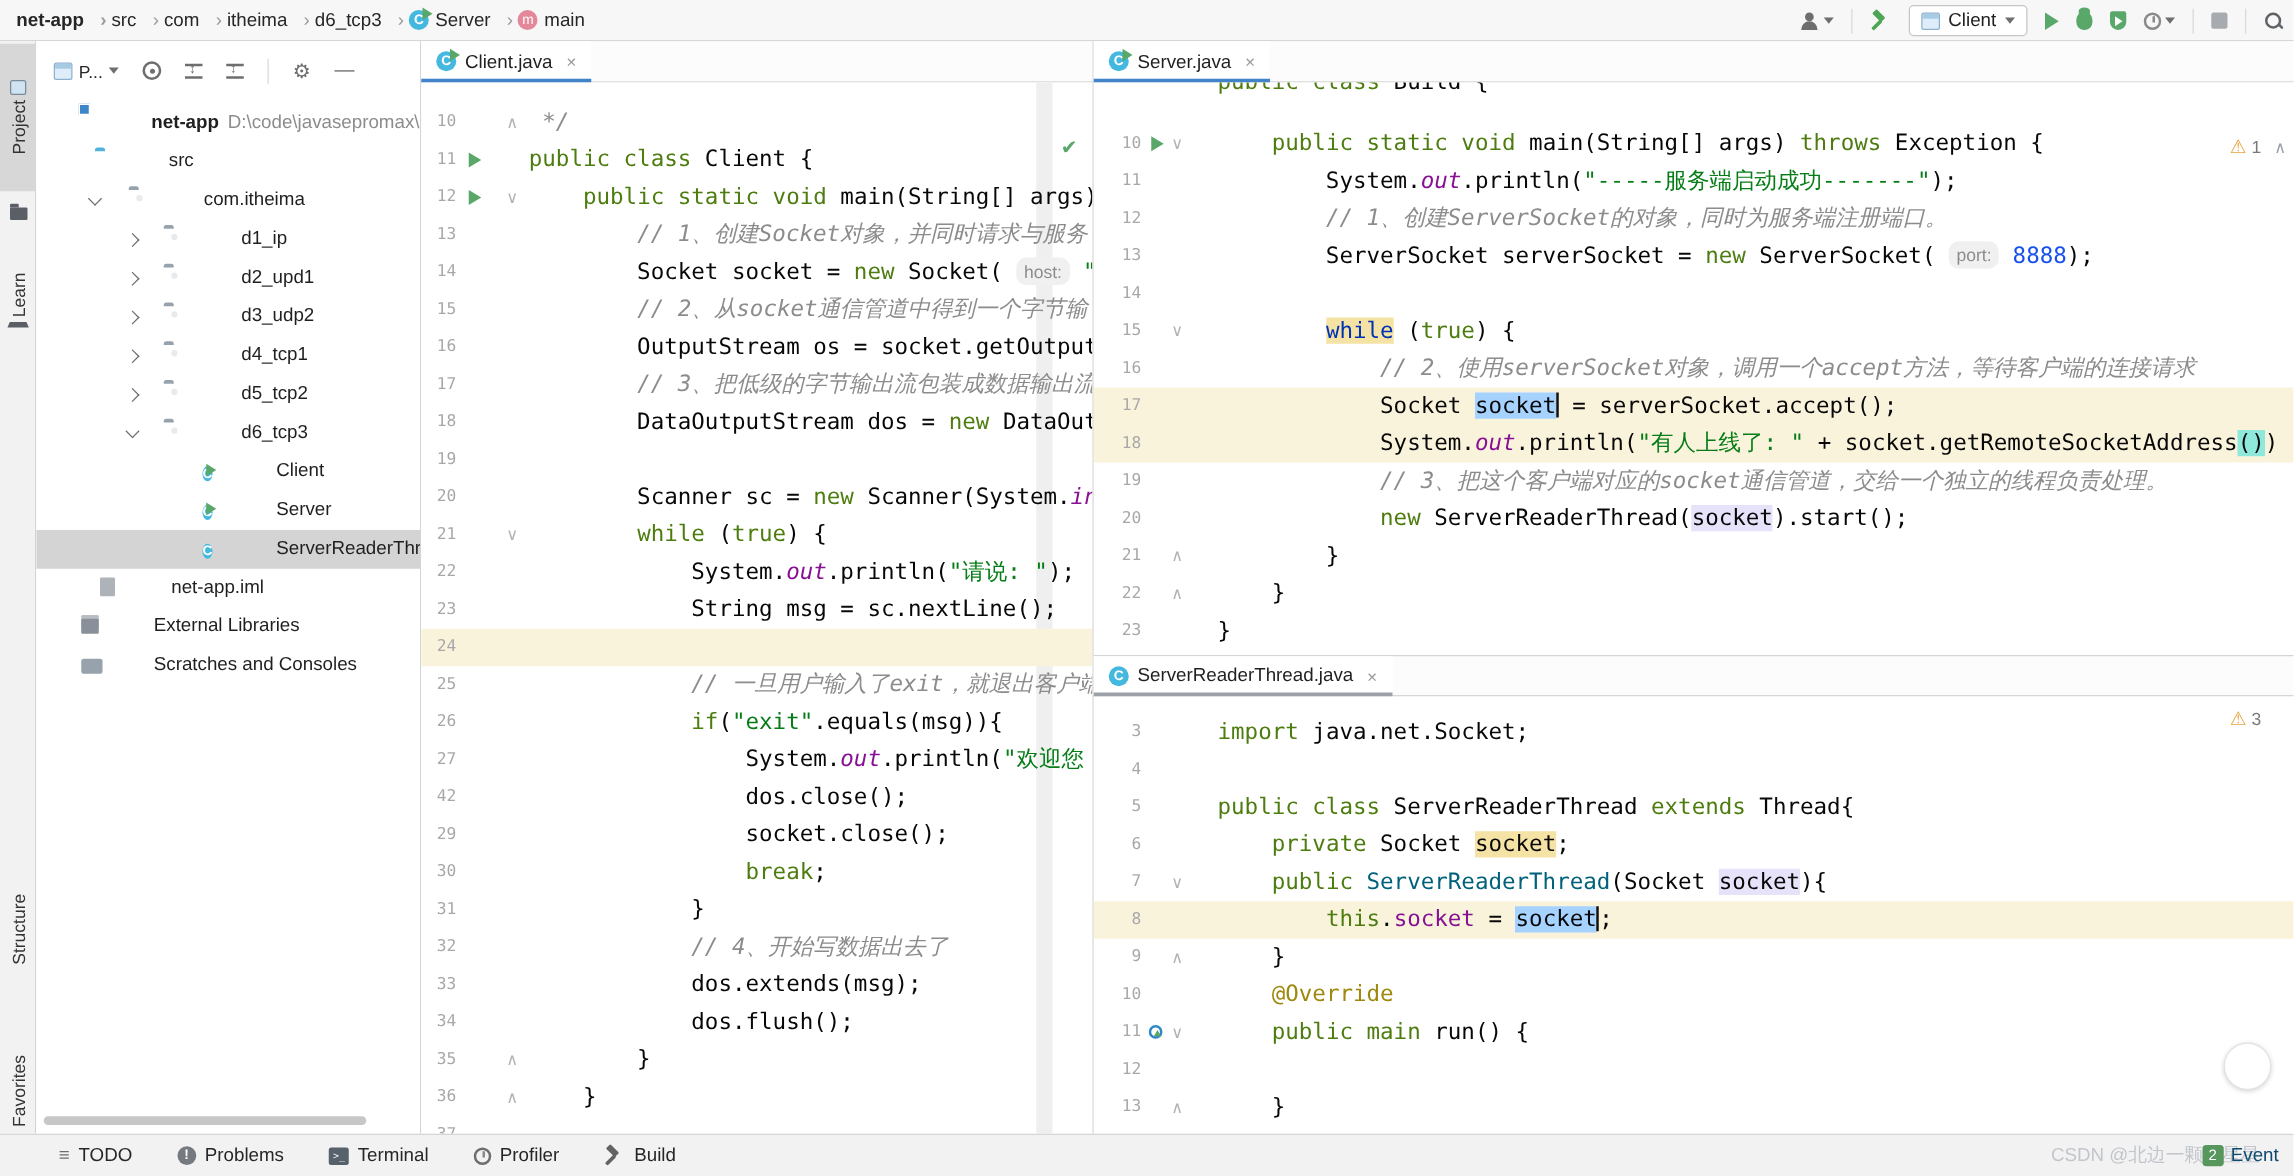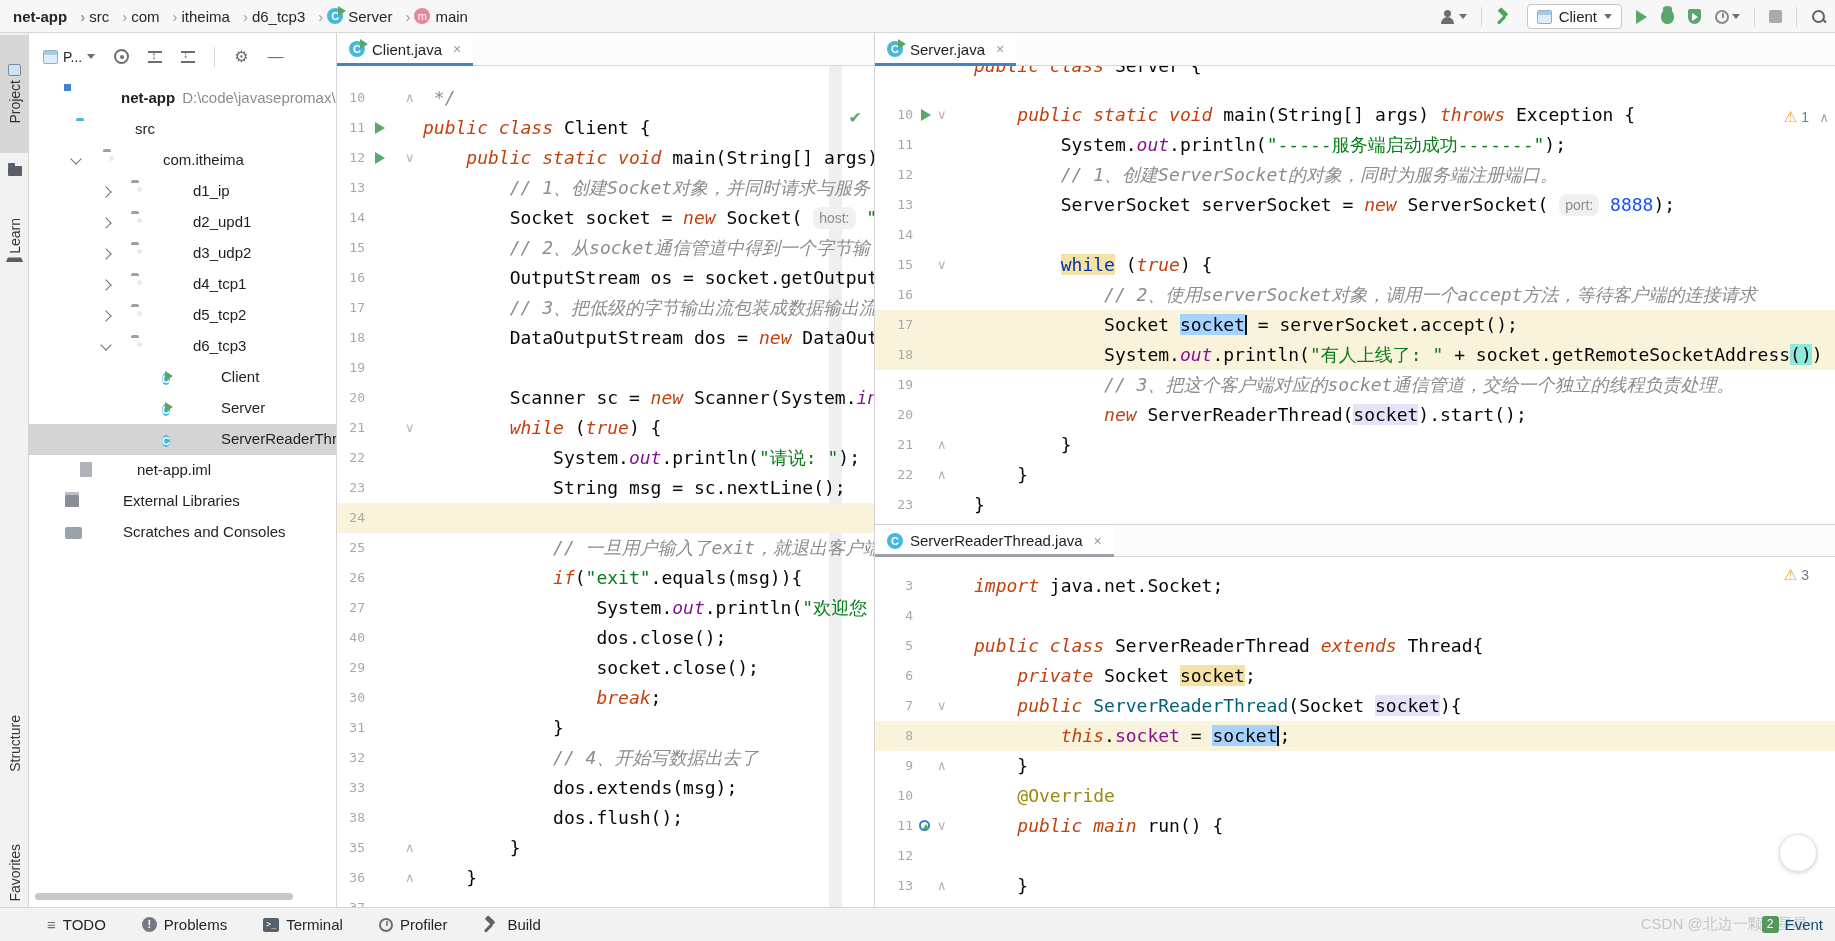--- a/index.html
+++ b/index.html
@@ -96,21 +96,21 @@
   .editor { position:absolute; left:0; right:0; background:#fff; overflow:hidden; }
   .crow { display:flex; height:30px; line-height:30px; position:relative; }
   .crow.caret-row { background:#faf3dc; }
   .ln { font-family:"DejaVu Sans Mono", monospace; font-size:13px; color:#a8a8a8; text-align:right; flex:none; }
   .gut { position:relative; flex:none; }
   .code { flex:1; white-space:pre; overflow:hidden; font-family:"DejaVu Sans Mono", monospace; font-size:18px; color:#080808; }
   .g-arrow { position:absolute; top:9px; width:0; height:0; border-left:10px solid #59a869; border-top:6px solid transparent; border-bottom:6px solid transparent; }
   .g-fold { position:absolute; top:0; font-size:13px; color:#b3b3b3; }
   .g-ovr { position:absolute; top:9px; width:11px; height:11px; border:2px solid #2e86c8; border-radius:50%; }
   .g-ovr::after { content:""; position:absolute; left:1.5px; top:2px; width:0; height:0; border-bottom:5px solid #59a869; border-left:3px solid transparent; border-right:3px solid transparent; }
-  .s-kw { color:#c2410c;font-style:italic; }
+  .s-kw { color:#4d7c0f; }
   .s-d { color:#080808; }
   .s-cmt { color:#8c8c8c; font-style:italic; }
   .s-str { color:#067d17; }
   .s-num { color:#1750eb; }
   .s-fld { color:#871094; }
   .s-fldi { color:#871094; font-style:italic; }
   .s-olv { color:#9e880d; }
   .s-mth { color:#00627a; }
   .s-sel { background:#a6d2ff; }
   .s-tan { background:#f5e2a5; }
@@ -377,21 +377,21 @@
             <span class="ln">26</span>
             <span class="gut"></span>
             <span class="code"><span class="s-d">            </span><span class="s-kw">if</span><span class="s-d">(</span><span class="s-str">"exit"</span><span class="s-d">.equals(msg)){</span></span>
           </div>
           <div class="crow">
             <span class="ln">27</span>
             <span class="gut"></span>
             <span class="code"><span class="s-d">                System.</span><span class="s-fldi">out</span><span class="s-d">.println(</span><span class="s-str">"欢迎您</span></span>
           </div>
           <div class="crow">
-            <span class="ln">40</span>
+            <span class="ln">42</span>
             <span class="gut"></span>
             <span class="code"><span class="s-d">                dos.close();</span></span>
           </div>
           <div class="crow">
             <span class="ln">29</span>
             <span class="gut"></span>
             <span class="code"><span class="s-d">                socket.close();</span></span>
           </div>
           <div class="crow">
             <span class="ln">30</span>
@@ -407,21 +407,21 @@
             <span class="ln">32</span>
             <span class="gut"></span>
             <span class="code"><span class="s-d">            </span><span class="s-cmt">// 4、开始写数据出去了</span></span>
           </div>
           <div class="crow">
             <span class="ln">33</span>
             <span class="gut"></span>
             <span class="code"><span class="s-d">            dos.extends(msg);</span></span>
           </div>
           <div class="crow">
-            <span class="ln">38</span>
+            <span class="ln">34</span>
             <span class="gut"></span>
             <span class="code"><span class="s-d">            dos.flush();</span></span>
           </div>
           <div class="crow">
             <span class="ln">35</span>
             <span class="gut">
               <span class="g-fold">∧</span>
             </span>
             <span class="code"><span class="s-d">        }</span></span>
           </div>
@@ -446,21 +446,21 @@
     <div id="server-pane">
       <div class="tabbar">
         <div class="tab">
           <span class="ic-class run" style="width:16px;height:16px;line-height:16px;">C</span>
           <span>Server.java</span>
           <span class="tab-close">×</span>
           <span class="underline" style="background:#4083c9;"></span>
         </div>
       </div>
       <div class="editor">
-        <div class="partial-line"><span class="s-kw">public class </span><span class="s-d">Server {</span></div>
+        <div class="partial-line"><span class="s-kw">public class </span><span class="s-d">Build {</span></div>
         <div style="margin-top:34px;position:relative;">
             <div class="crow">
               <span class="ln">10</span>
               <span class="gut">
                 <span class="g-arrow"></span>
                 <span class="g-fold">∨</span>
               </span>
               <span class="code"><span class="s-d">    </span><span class="s-kw">public static void </span><span class="s-d">main(String[] args) </span><span class="s-kw">throws</span><span class="s-d"> Exception {</span></span>
             </div>
             <div class="crow">

